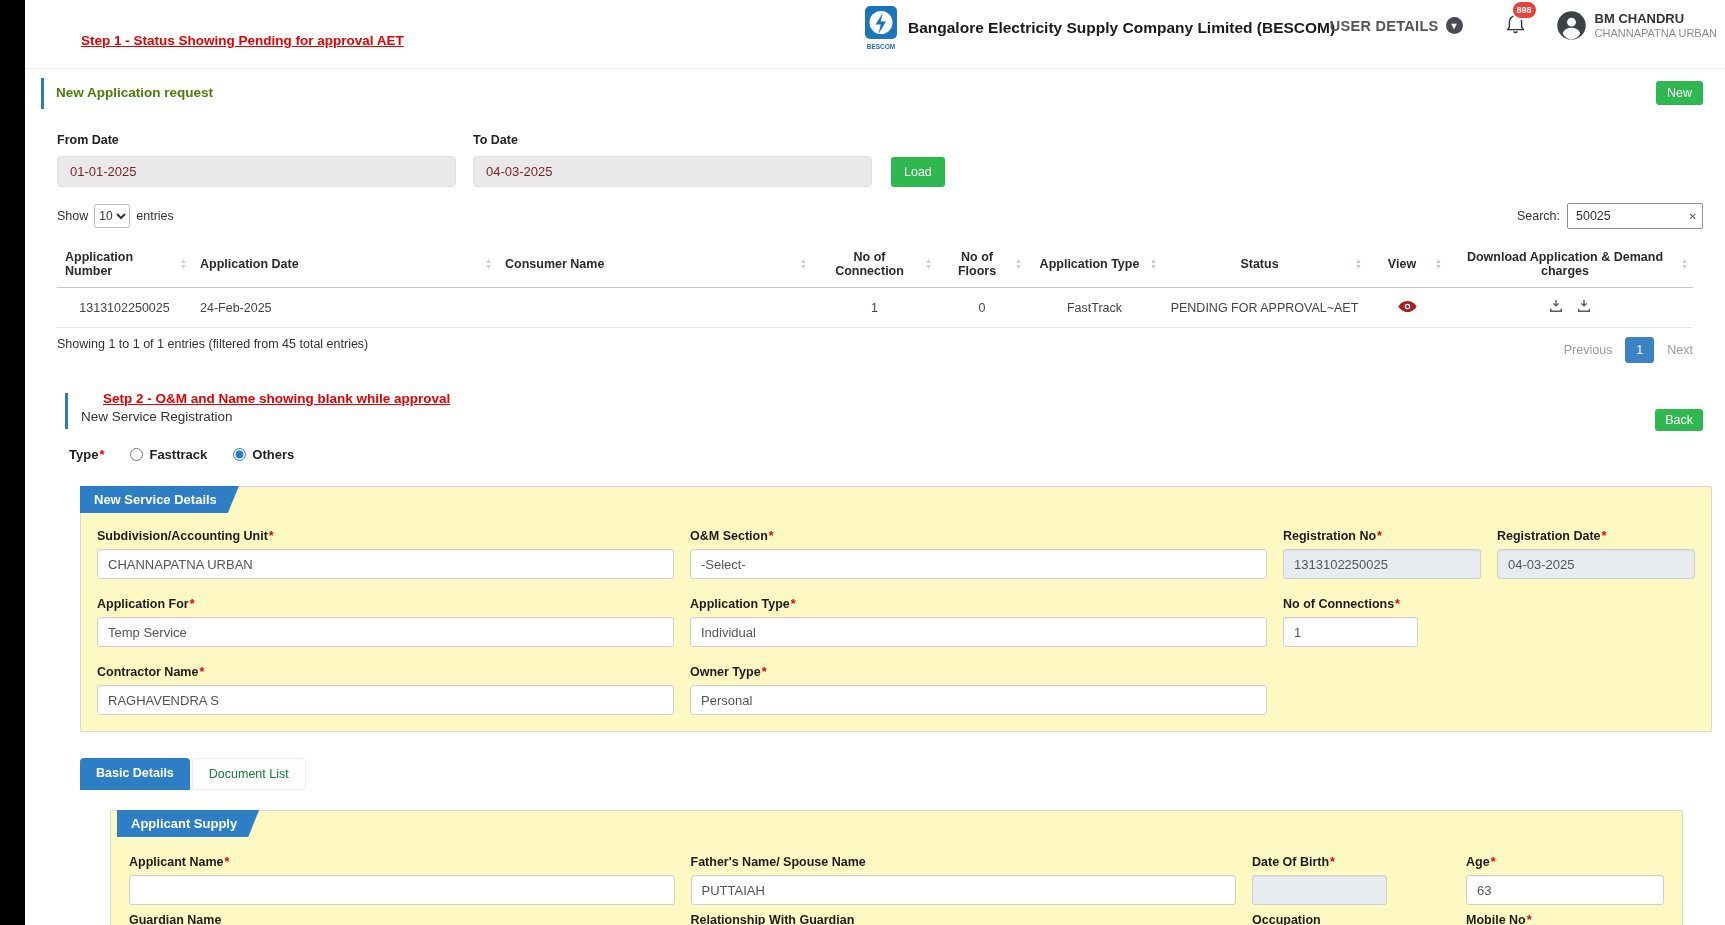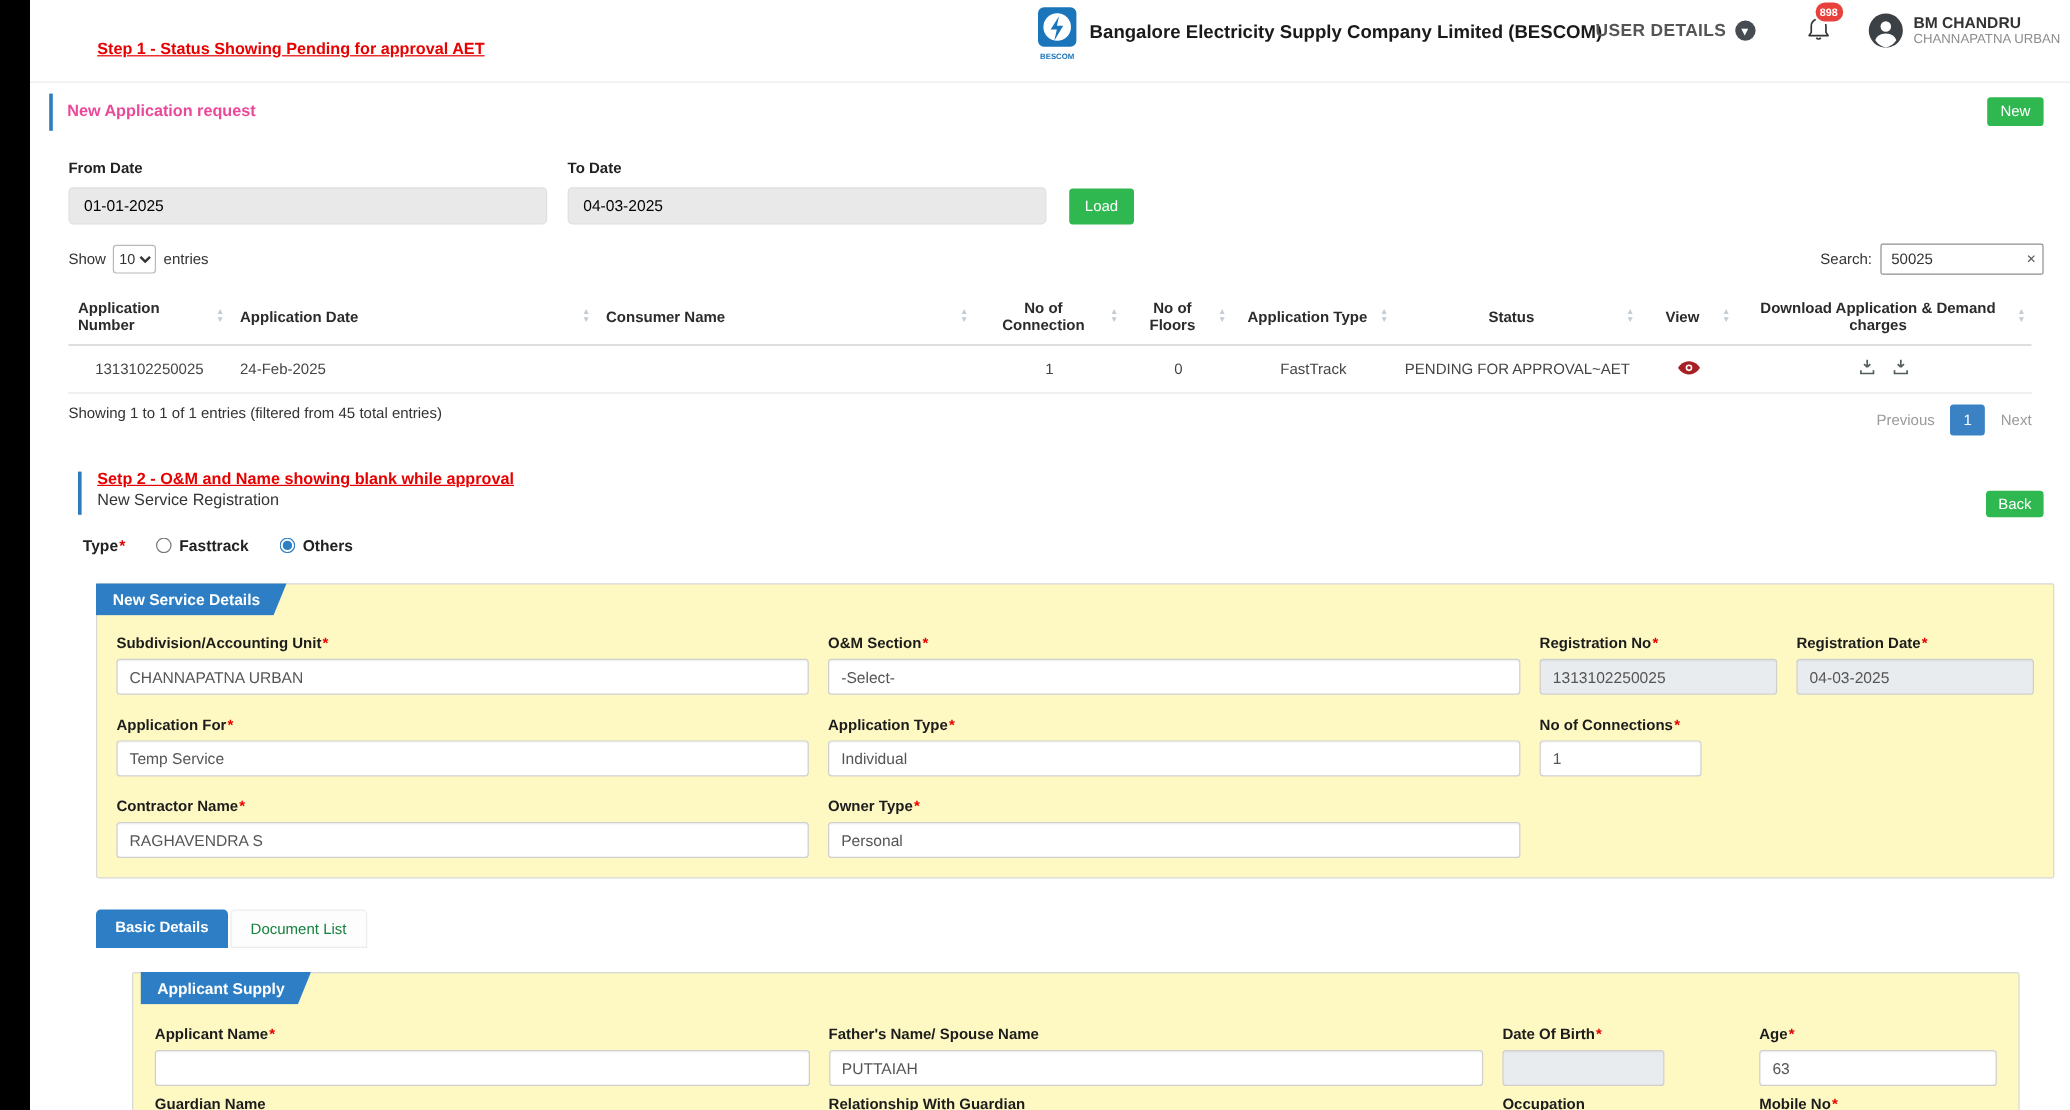--- a/index.html
+++ b/index.html
@@ -28,28 +28,28 @@
   .user-loc { font-size:11px; color:#8d8d8d; white-space:nowrap; }
 
   
   .btn-green { background:#2fb750; color:#fff; border:none; border-radius:3px;
                font-size:12.5px; padding:5px 11px; cursor:pointer; font-family:inherit; }
 
   
   .panel1 { position:relative; margin-top:10px; border-top:1px solid #ececec; padding:12px 0 8px; }
   .p1-head { position:relative; margin:0 22px 0 31px; height:26px; }
   .p1-accent { position:absolute; left:-15px; top:-3px; width:3px; height:31px; background:#2e7cbe; }
-  .p1-title { font-size:13.5px; font-weight:bold; color:#ec4899; padding-top:4px; }
+  .p1-title { font-size:13.5px; font-weight:bold; color:#4d7c0f; padding-top:4px; }
   .btn-new { position:absolute; right:0; top:0; }
 
   .filters { display:flex; align-items:flex-end; margin:26px 22px 0 32px; }
   .fgroup { width:399px; margin-right:17px; }
   .fgroup label { display:block; font-size:12.5px; font-weight:bold; color:#222; margin-bottom:9px; }
   .date-input { width:100%; height:31px; background:#e9e9e9; border:1px solid #e0e0e0;
-                border-radius:4px; padding:0 12px; font-size:13px; color:#000000; font-family:inherit; }
+                border-radius:4px; padding:0 12px; font-size:13px; color:#7f1d1d; font-family:inherit; }
   .btn-load { height:30px; margin-left:2px; padding:5px 13px; }
 
   .list-controls { display:flex; justify-content:space-between; align-items:center; margin:16px 22px 0 32px; }
   .show-entries { display:flex; align-items:center; gap:6px; font-size:12.5px; color:#333; }
   .page-size { height:24px; font-size:12px; color:#333; border:1px solid #b9b9b9; border-radius:3px;
                background:#fff; font-family:inherit; }
   .search-box { display:flex; align-items:center; gap:7px; font-size:12.5px; color:#333; }
   .search-wrap { position:relative; }
   .search-input { width:136px; height:26px; border:1px solid #8f8f8f; border-radius:2px;
                   padding:0 20px 0 8px; font-size:12.5px; color:#333; font-family:inherit; }
@@ -72,21 +72,21 @@
   .page-btn { color:#9a9a9a; padding:5px 10px; cursor:pointer; }
   .page-current { background:#3b82c4; border:1px solid #3b82c4; color:#fff; padding:5px 10px;
                   border-radius:3px; cursor:pointer; }
 
   
   .panel2 { position:relative; margin-top:20px; }
   .p2-head { position:relative; margin:0 22px 0 40px; min-height:42px; }
   .p2-accent { position:absolute; left:0; top:2px; width:3px; height:36px; background:#2e7cbe; }
   .p2-texts { margin-left:16px; }
   .step2-note { color:#e60000; font-weight:bold; font-size:13.5px; text-decoration:underline;
-                }
+                margin-left:22px; }
   .reg-title { font-size:13.5px; color:#333; margin-top:3px; }
   .btn-back { position:absolute; right:0; top:18px; padding:4px 10px; }
 
   .type-row { display:flex; align-items:center; gap:26px; margin:14px 22px 0 44px;
               font-size:13px; color:#222; }
   .type-label { font-weight:bold; }
   .radio-opt { display:flex; align-items:center; gap:6px; font-weight:bold; color:#222; cursor:pointer; }
   .radio-opt input { accent-color:#2d7ec5; width:13px; height:13px; }
 
   .req { color:#e60000; margin-left:1px; }

